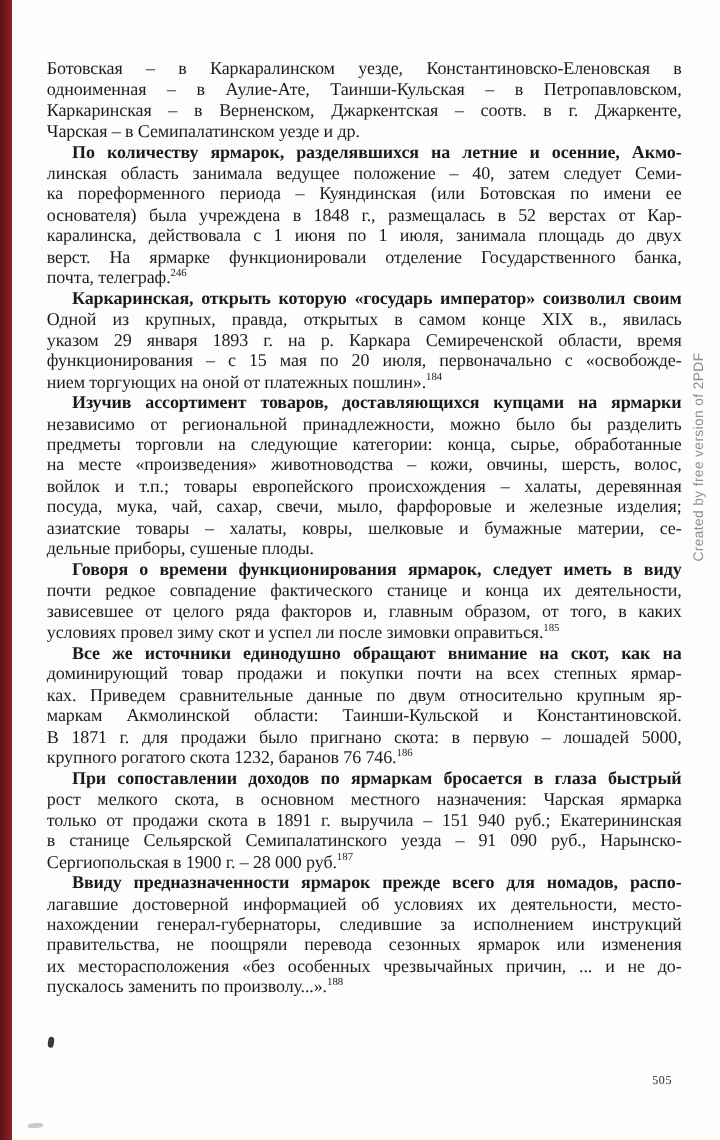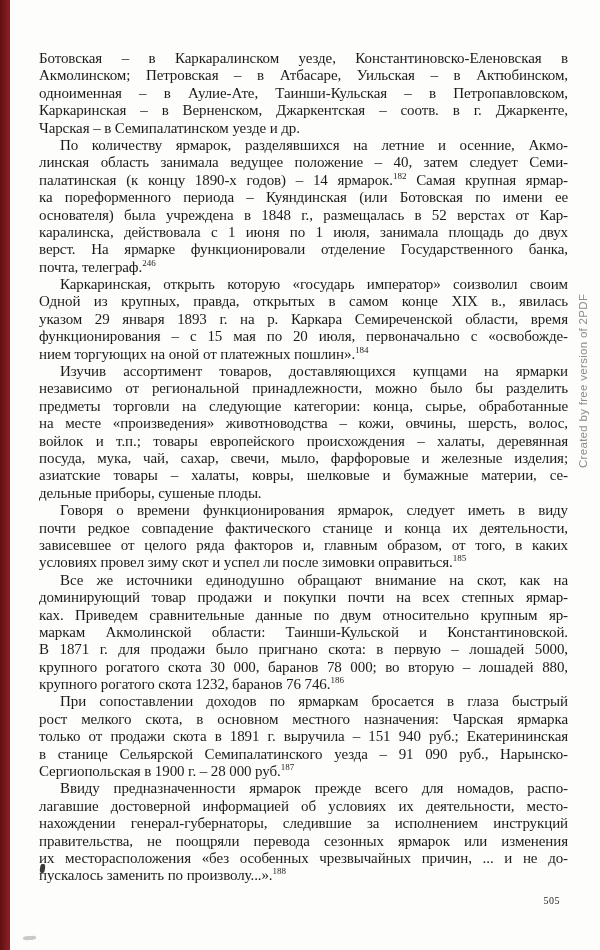--- a/index.html
+++ b/index.html
@@ -22,21 +22,21 @@
   .text-col {
     position: absolute;
     left: 39px;
     top: 50px;
     width: 529px;
     font-size: 15px;
     line-height: 17.4px;
     letter-spacing: -0.1px;
   }
   .paragraph { margin: 0; }
-  .paragraph.indent .line:first-child { text-indent: 21px; }
+  .paragraph.indent .line:first-child { text-indent: 21px; font-weight: bold; }
   .line {
     text-align: justify;
     text-align-last: justify;
     white-space: normal;
     height: 17.4px;
     overflow: visible;
   }
   .line.last { text-align-last: left; }
   sup.fn {
     font-size: 9px;
@@ -69,29 +69,27 @@
   .speck-2 { left: 23px; top: 936px; width: 13px; height: 4px; background: #c9c9c7; transform: rotate(-4deg); }
 </style>
 </head>
 <body>
 
 <div class="page" style="--paper: #fdfdfc; --ink: #1b1b1b; --stripe: #7c191c; --wm: #8d8d8d;">
   <div class="stripe"></div>
   <main class="text-col" id="text-col">
       <div class="paragraph">
         <div class="line">Ботовская – в Каркаралинском уезде, Константиновско-Еленовская в</div>
-        <div class="line">Акмолинском; Петровская – в Атбасаре, Уильская – в Актюбинском,</div>
         <div class="line">одноименная – в Аулие-Ате, Таинши-Кульская – в Петропавловском,</div>
         <div class="line">Каркаринская – в Верненском, Джаркентская – соотв. в г. Джаркенте,</div>
         <div class="line last">Чарская – в Семипалатинском уезде и др.</div>
       </div>
       <div class="paragraph indent">
         <div class="line">По количеству ярмарок, разделявшихся на летние и осенние, Акмо-</div>
         <div class="line">линская область занимала ведущее положение – 40, затем следует Семи-</div>
-        <div class="line">палатинская (к концу 1890-х годов) – 14 ярмарок.<sup class="fn">182</sup> Самая крупная ярмар-</div>
         <div class="line">ка пореформенного периода – Куяндинская (или Ботовская по имени ее</div>
         <div class="line">основателя) была учреждена в 1848 г., размещалась в 52 верстах от Кар-</div>
         <div class="line">каралинска, действовала с 1 июня по 1 июля, занимала площадь до двух</div>
         <div class="line">верст. На ярмарке функционировали отделение Государственного банка,</div>
         <div class="line last">почта, телеграф.<sup class="fn">246</sup></div>
       </div>
       <div class="paragraph indent">
         <div class="line">Каркаринская, открыть которую «государь император» соизволил своим</div>
         <div class="line">Одной из крупных, правда, открытых в самом конце XIX в., явилась</div>
         <div class="line">указом 29 января 1893 г. на р. Каркара Семиреченской области, время</div>
@@ -113,21 +111,20 @@
         <div class="line">почти редкое совпадение фактического станице и конца их деятельности,</div>
         <div class="line">зависевшее от целого ряда факторов и, главным образом, от того, в каких</div>
         <div class="line last">условиях провел зиму скот и успел ли после зимовки оправиться.<sup class="fn">185</sup></div>
       </div>
       <div class="paragraph indent">
         <div class="line">Все же источники единодушно обращают внимание на скот, как на</div>
         <div class="line">доминирующий товар продажи и покупки почти на всех степных ярмар-</div>
         <div class="line">ках. Приведем сравнительные данные по двум относительно крупным яр-</div>
         <div class="line">маркам Акмолинской области: Таинши-Кульской и Константиновской.</div>
         <div class="line">В 1871 г. для продажи было пригнано скота: в первую – лошадей 5000,</div>
-        <div class="line">крупного рогатого скота 30&nbsp;000, баранов 78&nbsp;000; во вторую – лошадей 880,</div>
         <div class="line last">крупного рогатого скота 1232, баранов 76&nbsp;746.<sup class="fn">186</sup></div>
       </div>
       <div class="paragraph indent">
         <div class="line">При сопоставлении доходов по ярмаркам бросается в глаза быстрый</div>
         <div class="line">рост мелкого скота, в основном местного назначения: Чарская ярмарка</div>
         <div class="line">только от продажи скота в 1891 г. выручила – 151&nbsp;940 руб.; Екатерининская</div>
         <div class="line">в станице Сельярской Семипалатинского уезда – 91&nbsp;090 руб., Нарынско-</div>
         <div class="line last">Сергиопольская в 1900 г. – 28&nbsp;000 руб.<sup class="fn">187</sup></div>
       </div>
       <div class="paragraph indent">

